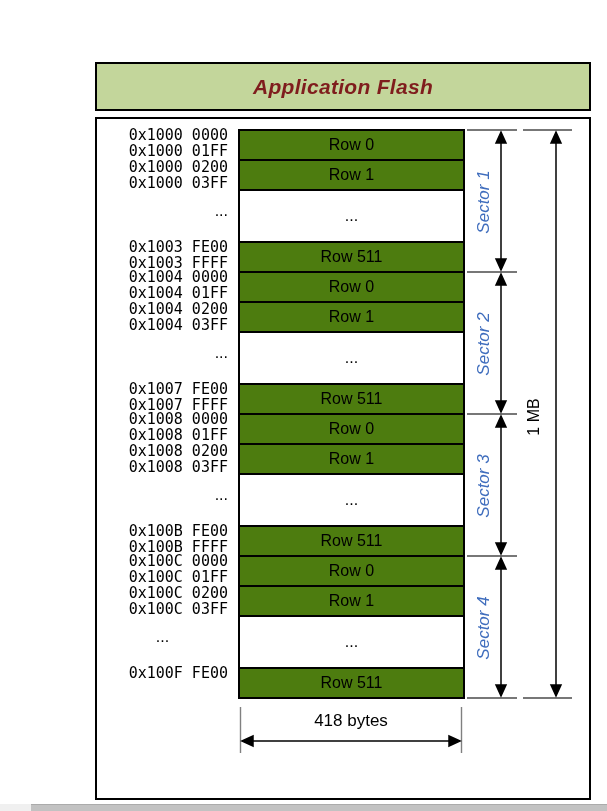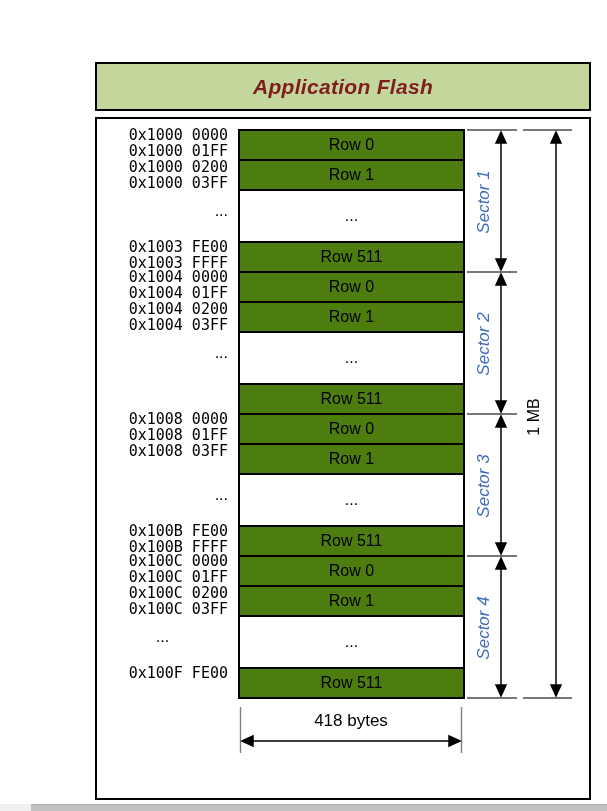--- a/index.html
+++ b/index.html
@@ -73,25 +73,30 @@
       <div class="addr-line">0x1003 FFFF</div>
     </div>
   </div>
 
   <div class="addr-block" style="top:269px">
     <div class="addr-line">0x1004 0000</div>
     <div class="addr-line">0x1004 01FF</div>
     <div class="addr-line">0x1004 0200</div>
     <div class="addr-line">0x1004 03FF</div>
     <div class="addr-dots">...</div>
+    <div class="addr-end">
+      <div class="addr-line">0x1007 FE00</div>
+      <div class="addr-line">0x1007 FFFF</div>
+    </div>
   </div>
 
   <div class="addr-block" style="top:411px">
     <div class="addr-line">0x1008 0000</div>
     <div class="addr-line">0x1008 01FF</div>
+    <div class="addr-line">0x1008 0200</div>
     <div class="addr-line">0x1008 03FF</div>
     <div class="addr-dots">...</div>
     <div class="addr-end">
       <div class="addr-line">0x100B FE00</div>
       <div class="addr-line">0x100B FFFF</div>
     </div>
   </div>
 
   <div class="addr-block" style="top:553px">
     <div class="addr-line">0x100C 0000</div>

